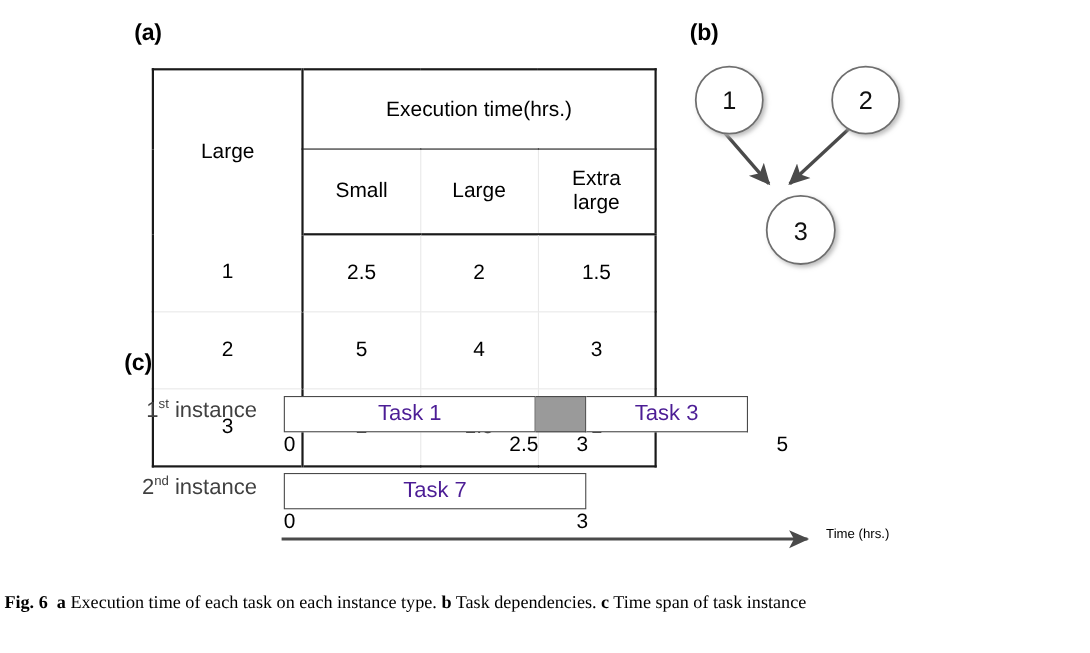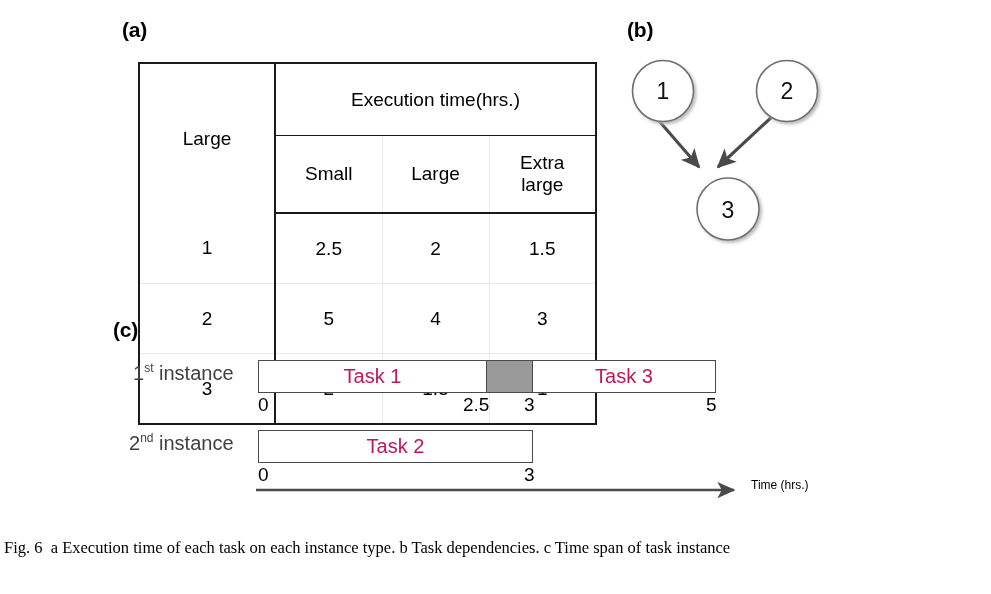--- a/index.html
+++ b/index.html
@@ -110,21 +110,21 @@
   .bar {
     position: absolute;
     box-sizing: border-box;
     border: 1.8px solid #4a4a4a;
     background: #ffffff;
     height: 33px;
     display: flex;
     align-items: center;
     justify-content: center;
     font-size: 20px;
-    color: #be185d;
+    color: #4c1d95;
     font-family: "Liberation Sans", sans-serif;
   }
   .bar.gray { background: #9a9a9a; }
   .bar.nobl { border-left: none; }
 
   .tick {
     position: absolute;
     font-size: 19px;
     font-family: "Liberation Sans", sans-serif;
     color: #000;
@@ -150,21 +150,21 @@
   #caption {
     position: absolute;
     left: 4px;
     top: 536px;
     width: 982px;
     font-family: "Liberation Serif", serif;
     font-size: 16.5px;
     line-height: 1.42;
     color: #000;
   }
-  #caption b { font-weight: normal; }
+  #caption b { font-weight: bold; }
 </style>
 </head>
 <body>
 
 <div class="panel-label" id="panel-a-label">(a)</div>
 
 <div class="table-wrap">
   <table class="exec-table">
     <tbody>
       <tr>
@@ -230,30 +230,30 @@
     <text class="node-text" x="118" y="178" text-anchor="middle">3</text>
   </g>
 </svg>
 
 <div class="panel-label" id="panel-c-label">(c)</div>
 
 <div class="row-label" id="label-inst1"><span>1</span><sup>st</sup><span> instance</span></div>
 
 <div class="bar" style="left:258px; top:360px; width:229px;">Task 1</div>
 <div class="bar gray nobl" style="left:487px; top:360px; width:46px;"></div>
-<div class="bar nobl" style="left:533px; top:360px; width:183px;">Task 3</div>
+<div class="bar nobl" style="left:533px; top:360px; width:147px;">Task 3</div>
 
 <div class="tick" style="left:258px; top:394px;">0</div>
 <div class="tick" style="left:463px; top:394px;">2.5</div>
 <div class="tick" style="left:524px; top:394px;">3</div>
 <div class="tick" style="left:706px; top:394px;">5</div>
 
 <div class="row-label" id="label-inst2"><span>2</span><sup>nd</sup><span> instance</span></div>
 
-<div class="bar" style="left:258px; top:430px; width:275px;">Task 2</div>
+<div class="bar" style="left:258px; top:430px; width:275px;">Task 7</div>
 
 <div class="tick" style="left:258px; top:464px;">0</div>
 <div class="tick" style="left:524px; top:464px;">3</div>
 
 <svg id="axis-svg" width="510" height="30" viewBox="0 0 510 30">
   <defs>
     <marker id="axisarrow" markerWidth="8" markerHeight="8" refX="6.4" refY="3.4" orient="auto" markerUnits="strokeWidth">
       <path d="M0,0.3 L7,3.4 L0,6.6 L1.7,3.4 Z" fill="#4a4a4a"></path>
     </marker>
   </defs>

